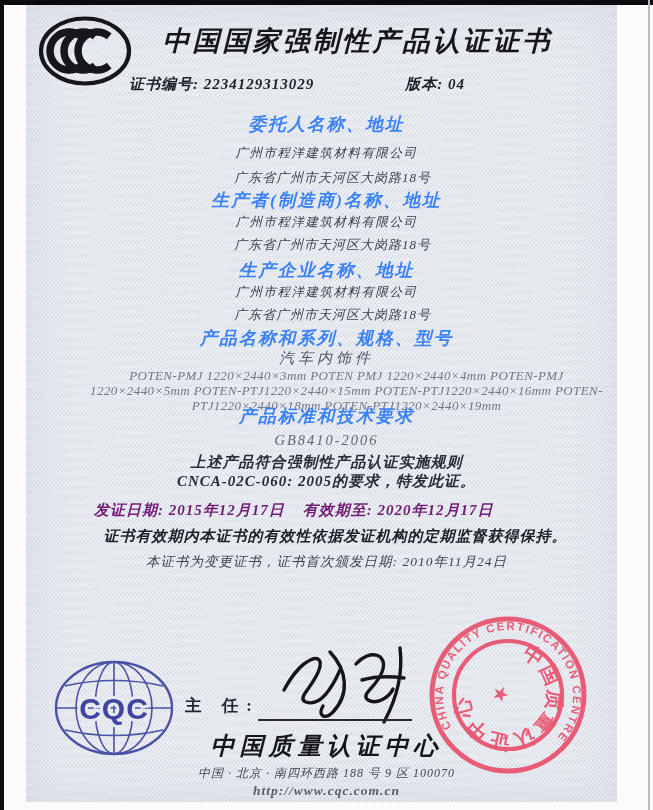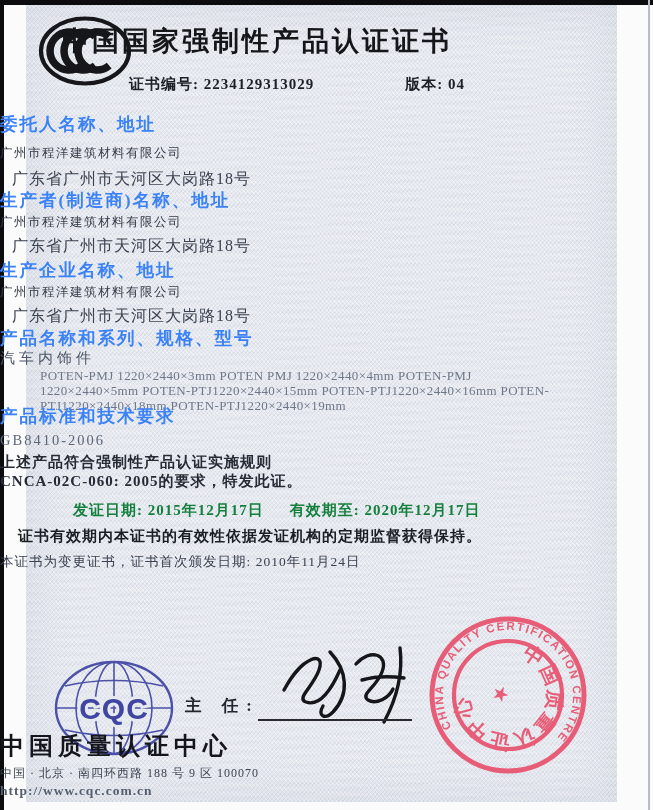--- a/index.html
+++ b/index.html
@@ -7,33 +7,33 @@
         font-family:"Liberation Serif","DejaVu Serif",serif;}
   .edge-top{position:absolute;left:0;top:0;width:653px;height:5px;background:#0c0c0e;}
   .edge-left{position:absolute;left:0;top:0;width:4px;height:810px;background:#0c0c0e;}
   .edge-right{position:absolute;left:648px;top:0;width:2px;height:810px;background:#b8bcc4;}
   .paper{position:absolute;left:26px;top:5px;width:591px;height:797px;
          background:
            repeating-linear-gradient(48deg, rgba(255,255,255,.38) 0 1px, rgba(0,0,0,0) 1px 3px),
            repeating-linear-gradient(-48deg, rgba(152,164,186,.18) 0 1px, rgba(0,0,0,0) 1px 3px),
            #e6e9ef;
          box-shadow:inset 0 0 46px rgba(120,132,156,.14);}
-  .abs{position:absolute;left:0;right:0;text-align:left;}
+  .abs{position:absolute;left:0;right:0;text-align:center;font-style:italic;}
   .title{top:23px;left:62px;right:0;font-size:27px;font-weight:bold;color:#15161a;letter-spacing:3px;}
   .cert-row{top:75px;display:flex;justify-content:flex-start;padding-left:129px;gap:91px;
             font-size:15px;font-weight:bold;color:#1d2027;letter-spacing:1px;}
   .sec-h{font-size:17.5px;font-weight:bold;color:#3b82f6;letter-spacing:2px;}
   .company{font-size:12.5px;color:#343a46;letter-spacing:1.5px;}
-  .addr-line{font-size:16px;color:#3c4250;letter-spacing:1px;margin-left:12px;}
+  .addr-line{font-size:13px;color:#3c4250;letter-spacing:1px;margin-left:12px;}
   .product{font-size:15px;color:#4e5768;letter-spacing:4px;}
   .models{top:350px;font-size:13px;color:#6e7789;line-height:15px;letter-spacing:.4px;margin-left:40px;}
   .std-val{font-size:14.5px;color:#5d6678;letter-spacing:2px;}
   .stmt{top:453px;font-size:15px;font-weight:600;color:#262b35;line-height:19px;letter-spacing:1px;}
-  .dates-row{top:501px;display:flex;justify-content:flex-start;padding-left:73px;gap:26px;
-             font-size:15px;font-weight:bold;color:#15803d;letter-spacing:1px;}
+  .dates-row{top:501px;display:flex;justify-content:flex-start;padding-left:94px;gap:18px;
+             font-size:15px;font-weight:bold;color:#701a75;letter-spacing:1px;}
   .keep{top:527px;font-size:15px;font-weight:bold;color:#1b1e25;letter-spacing:1px;margin-left:18px;}
   .change{top:553px;font-size:13.5px;color:#3a4150;letter-spacing:1px;}
   .faint{top:577px;font-size:11px;color:#8b94a5;letter-spacing:1px;}
   .director{position:absolute;left:185px;top:695px;font-size:16.5px;font-weight:bold;
             color:#22252d;letter-spacing:8px;}
   .sig-line{position:absolute;left:258px;top:719px;width:154px;height:0;border-top:2px solid #2a2a2e;}
   .org{top:730px;font-size:24px;font-weight:bold;color:#14161c;letter-spacing:5px;}
   .org-addr{top:765px;font-size:12px;color:#3d4452;letter-spacing:1px;}
   .url{top:783px;font-size:13.5px;font-weight:bold;color:#555e6f;letter-spacing:1px;}
   .svg-abs{position:absolute;}

